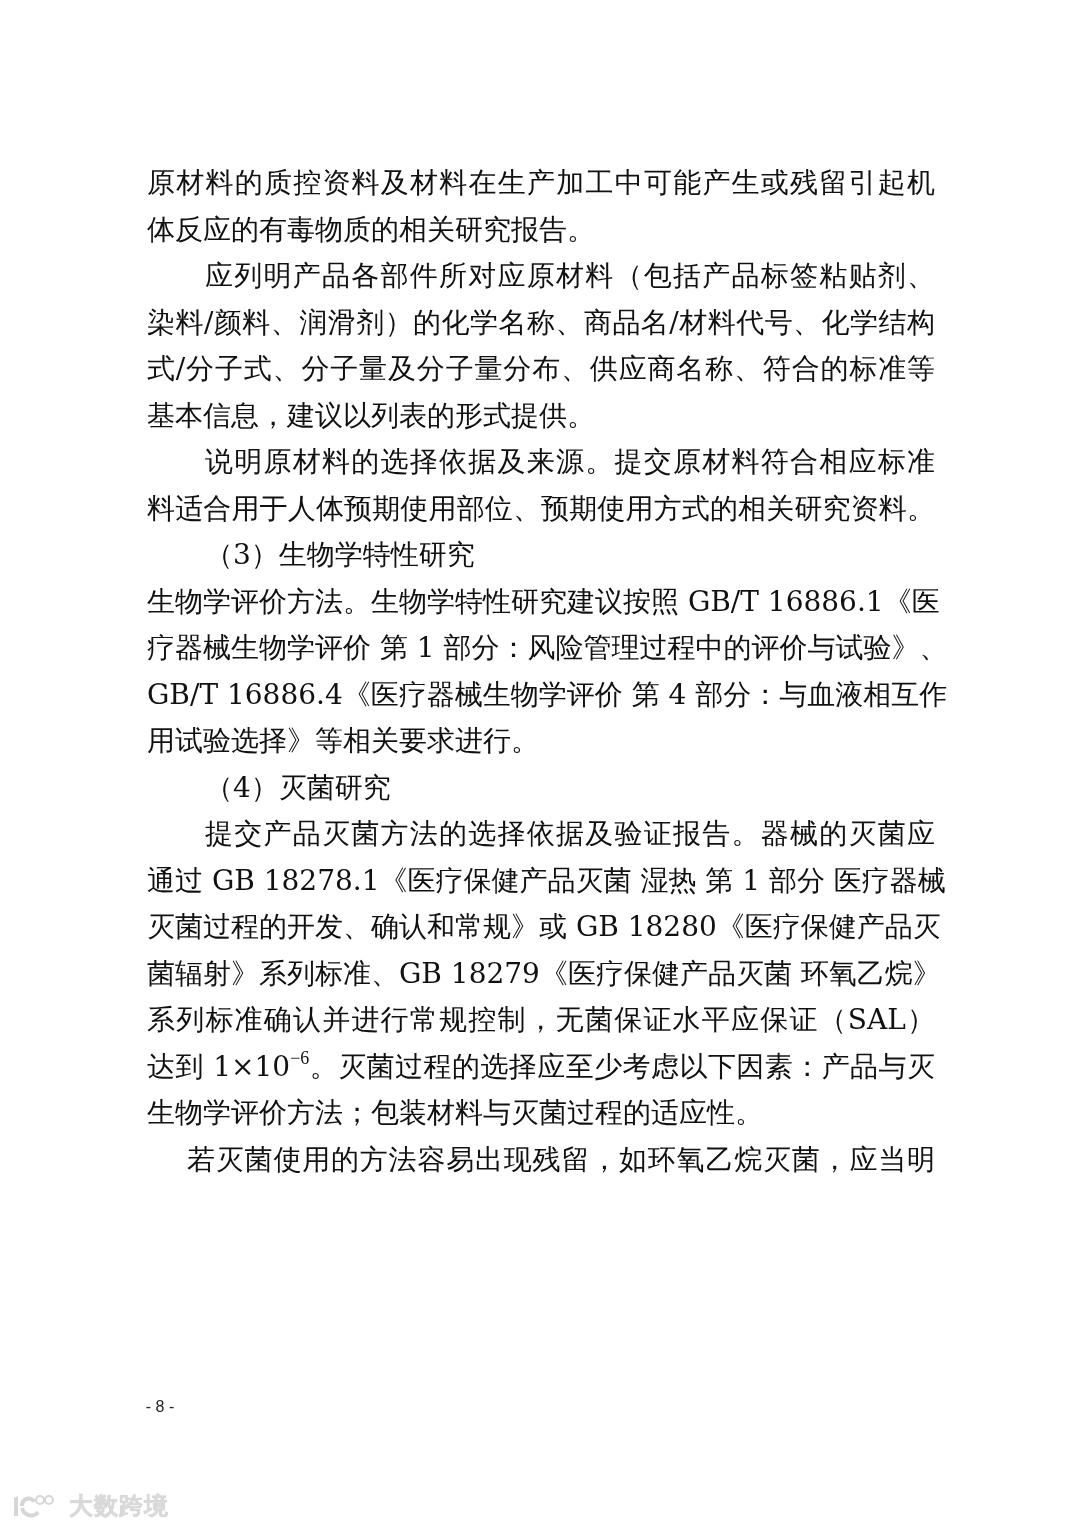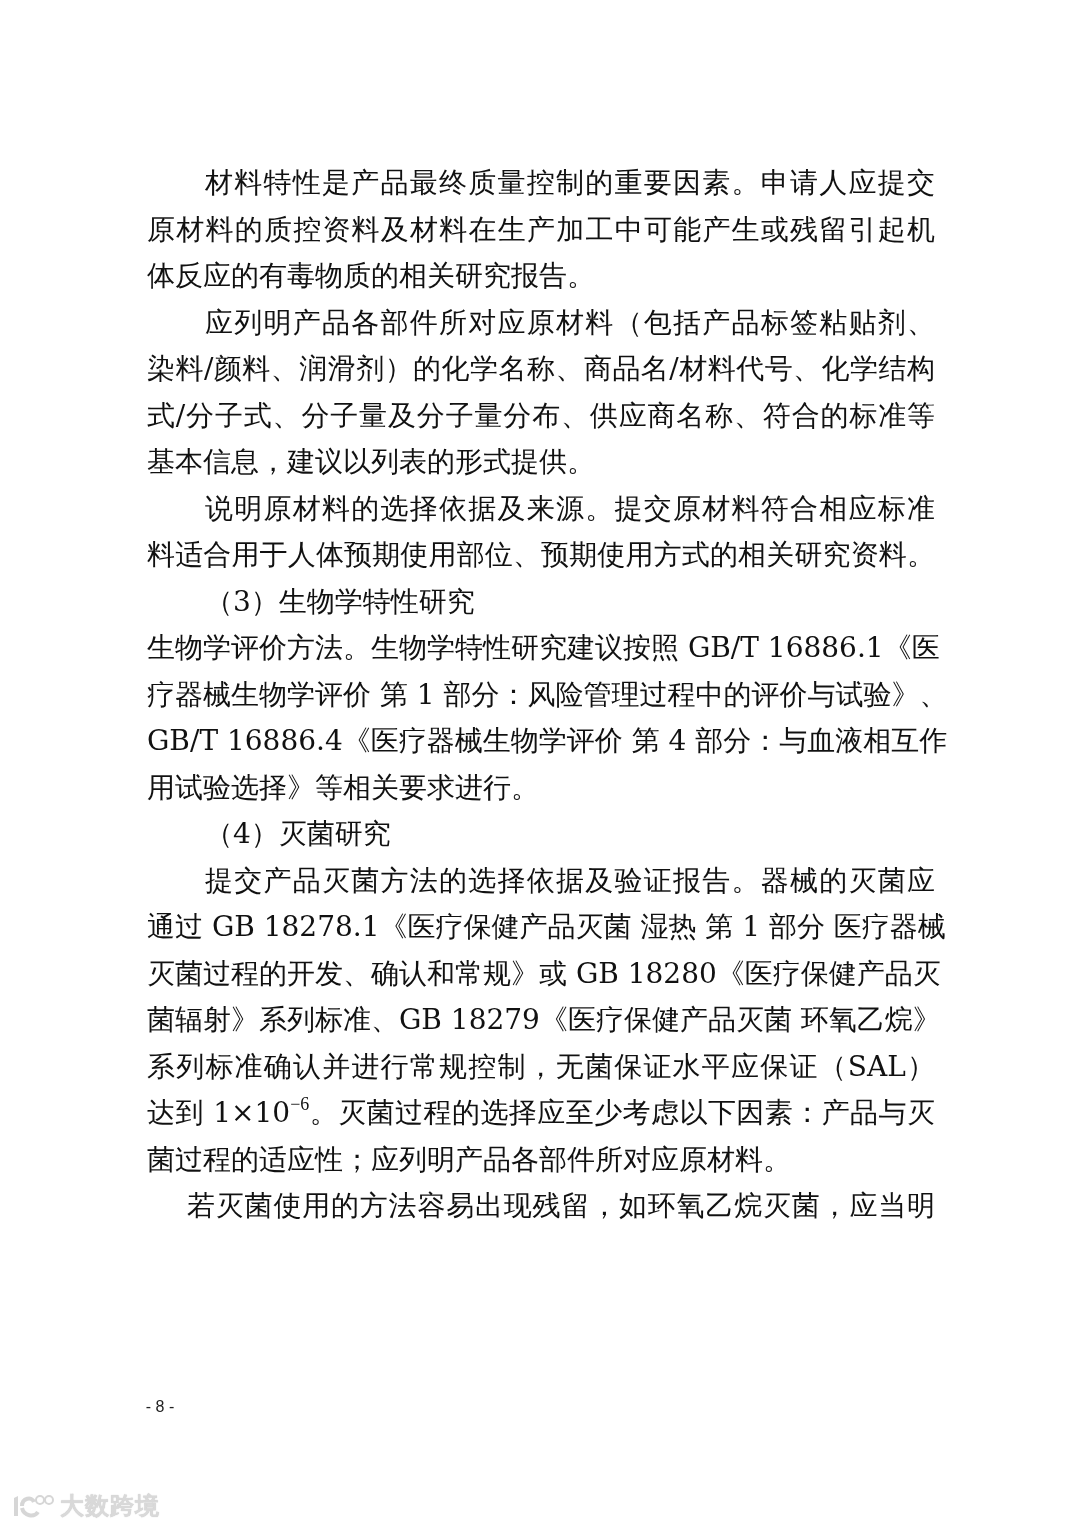--- a/index.html
+++ b/index.html
@@ -66,21 +66,21 @@
       font-family: "Liberation Sans", sans-serif;
       font-size: 16px;
       color: #222222;
     }
     .watermark {
       position: absolute;
       left: 10px;
       top: 1490px;
       display: flex;
       align-items: center;
-      gap: 6px;
+      gap: 15px;
       color: #d8d8d8;
       font-family: "DejaVu Sans", sans-serif;
       font-size: 24px;
       font-weight: bold;
       opacity: 0.95;
     }
     .watermark-logo {
       width: 44px;
       height: 28px;
       position: relative;
@@ -94,21 +94,20 @@
       text-shadow: 0 0 1px #bbbbbb;
     }
   </style>
 </head>
 <body>
 
 <div class="page">
 
   <div class="body-text">
 
-    <div class="line indent">材料特性是产品最终质量控制的重要因素。申请人应提交</div>
     <div class="line">原材料的质控资料及材料在生产加工中可能产生或残留引起机</div>
     <div class="line last">体反应的有毒物质的相关研究报告。</div>
 
     <div class="line indent">应列明产品各部件所对应原材料（包括产品标签粘贴剂、</div>
     <div class="line">染料/颜料、润滑剂）的化学名称、商品名/材料代号、化学结构</div>
     <div class="line">式/分子式、分子量及分子量分布、供应商名称、符合的标准等</div>
     <div class="line last">基本信息，建议以列表的形式提供。</div>
 
     <div class="line indent">说明原材料的选择依据及来源。提交原材料符合相应标准</div>
     <div class="line">料适合用于人体预期使用部位、预期使用方式的相关研究资料。</div>
@@ -121,21 +120,21 @@
     <div class="line last">用试验选择》等相关要求进行。</div>
 
     <div class="line heading">（4）灭菌研究</div>
 
     <div class="line indent">提交产品灭菌方法的选择依据及验证报告。器械的灭菌应</div>
     <div class="line">通过 GB 18278.1《医疗保健产品灭菌  湿热  第 1 部分  医疗器械</div>
     <div class="line">灭菌过程的开发、确认和常规》或 GB 18280《医疗保健产品灭</div>
     <div class="line">菌辐射》系列标准、GB 18279《医疗保健产品灭菌  环氧乙烷》</div>
     <div class="line">系列标准确认并进行常规控制，无菌保证水平应保证（SAL）</div>
     <div class="line"><span>达到 1×10</span><sup class="exp">−6</sup><span>。灭菌过程的选择应至少考虑以下因素：产品与灭</span></div>
-    <div class="line last">菌过程的适应性；应列明产品各部件所对应原材料。</div>
+    <div class="line last">生物学评价方法；包装材料与灭菌过程的适应性。</div>
 
     <div class="line indent-sm">若灭菌使用的方法容易出现残留，如环氧乙烷灭菌，应当明</div>
 
   </div>
 
   <div class="page-number">- 8 -</div>
 
   <div class="watermark">
     <span class="watermark-logo">
       <svg viewBox="0 0 44 28" xmlns="http://www.w3.org/2000/svg">

